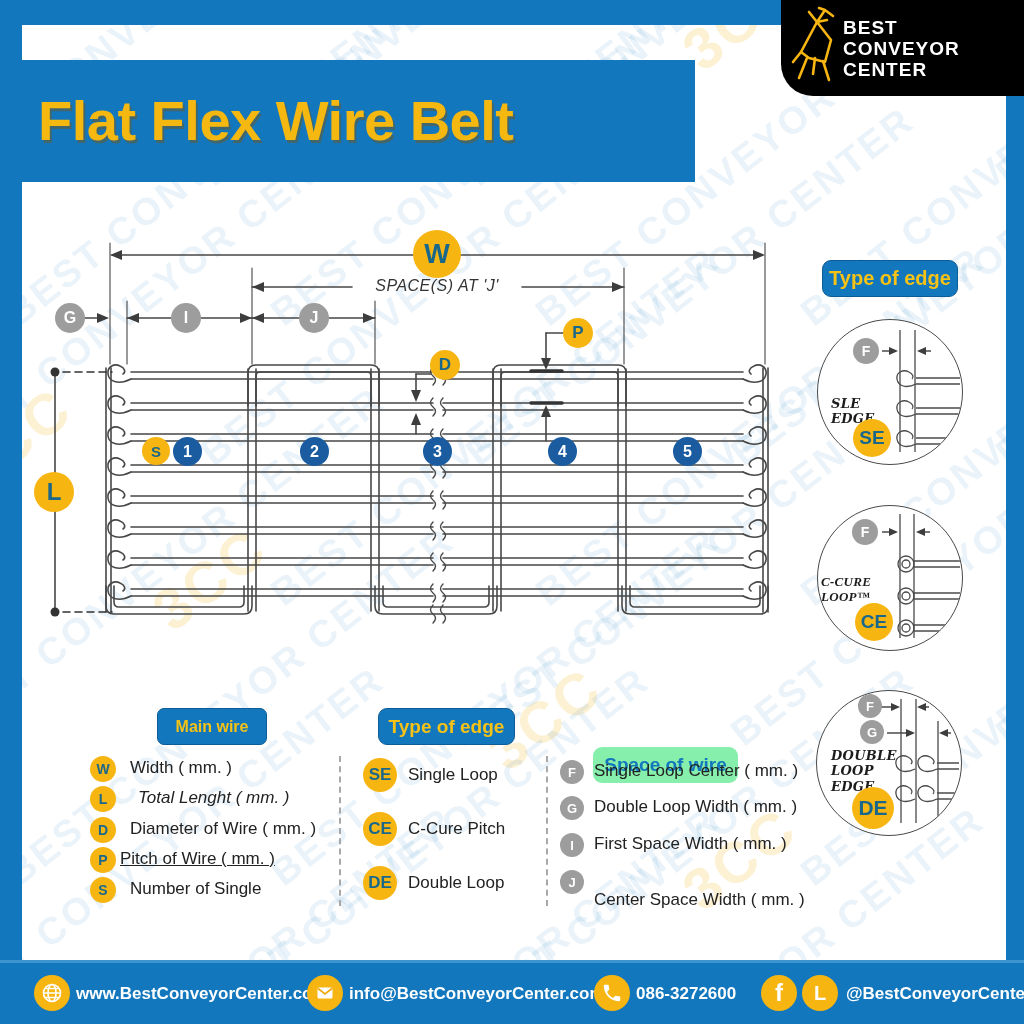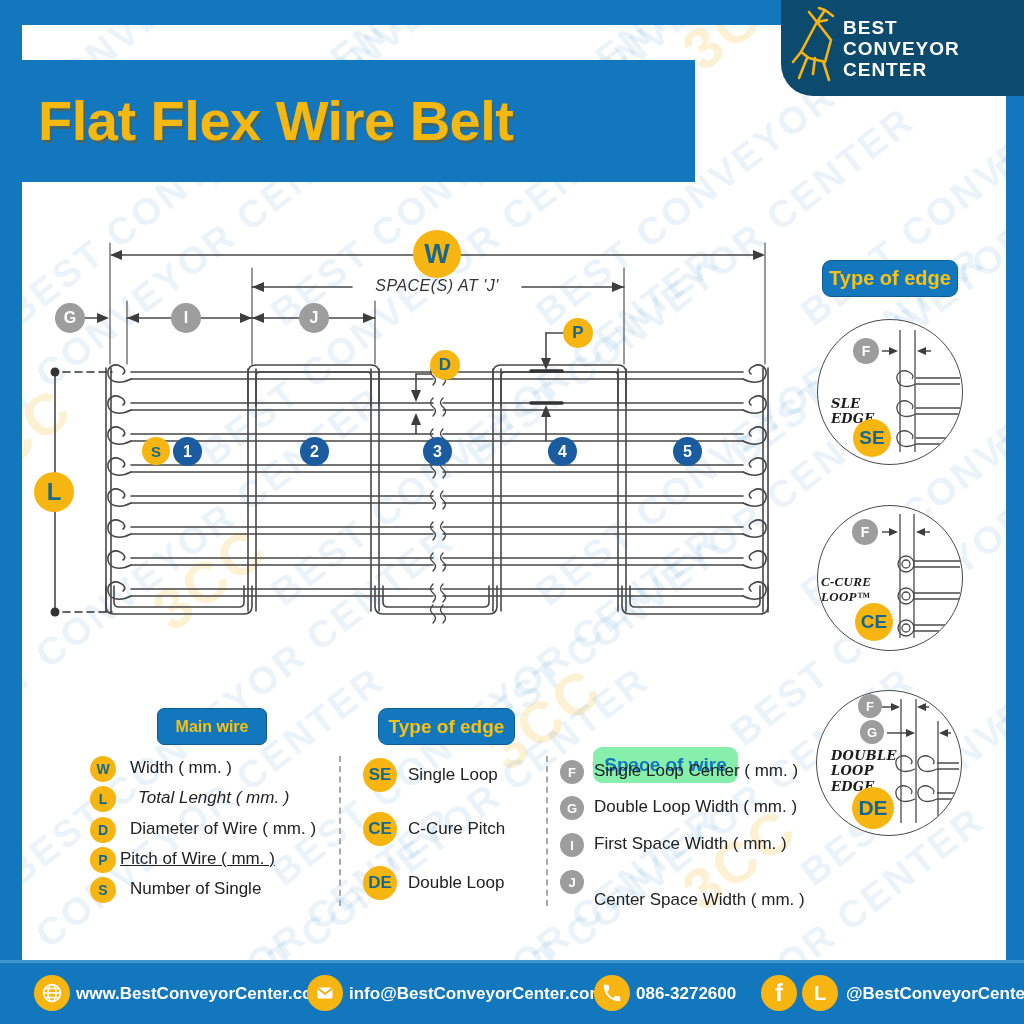--- a/index.html
+++ b/index.html
@@ -5,21 +5,21 @@
   * { margin:0; padding:0; box-sizing:border-box; }
   body { width:1024px; height:1024px; position:relative; font-family:"Liberation Sans",sans-serif; background:#1377BD; overflow:hidden; }
   .abs { position:absolute; }
   
   .panel { position:absolute; left:22px; top:25px; width:984px; height:935px; background:#ffffff; overflow:hidden; }
   .wm-span { position:absolute; font-weight:700; white-space:nowrap; transform:rotate(-38deg); letter-spacing:3px; user-select:none; }
   
   .banner { position:absolute; left:0; top:60px; width:695px; height:122px; background:#1377BD; z-index:3; }
   .banner h1 { font-size:56px; font-weight:700; color:#F5B811; line-height:122px; padding-left:38px; letter-spacing:-0.5px; text-shadow:2px 3px 0 rgba(122,82,8,0.45); }
   
-  .logobox { position:absolute; left:781px; top:0; width:243px; height:96px; background:#0c4a6e; border-bottom-left-radius:32px; z-index:3; }
+  .logobox { position:absolute; left:781px; top:0; width:243px; height:96px; background:#000000; border-bottom-left-radius:32px; z-index:3; }
   .logotext { position:absolute; left:62px; top:17px; color:#fff; font-weight:700; font-size:19px; line-height:21px; letter-spacing:1px; }
   
   .chip { position:absolute; border-radius:50%; display:flex; align-items:center; justify-content:center; font-weight:700; z-index:5; }
   .chip.y { background:#F7B512; color:#19688C; }
   .chip.g { background:#9D9D9D; color:#ffffff; }
   .chip.b { background:#1A5C9F; color:#ffffff; }
   .belt { position:absolute; left:0; top:0; width:1024px; height:1024px; z-index:2; pointer-events:none; }
   .space-note { position:absolute; left:352px; top:277px; width:170px; text-align:center; font-style:italic; font-size:16px; color:#333; letter-spacing:0.5px; z-index:4; }
   
   .badge { position:absolute; border-radius:9px; display:flex; align-items:center; justify-content:center; font-weight:700; z-index:4; }

